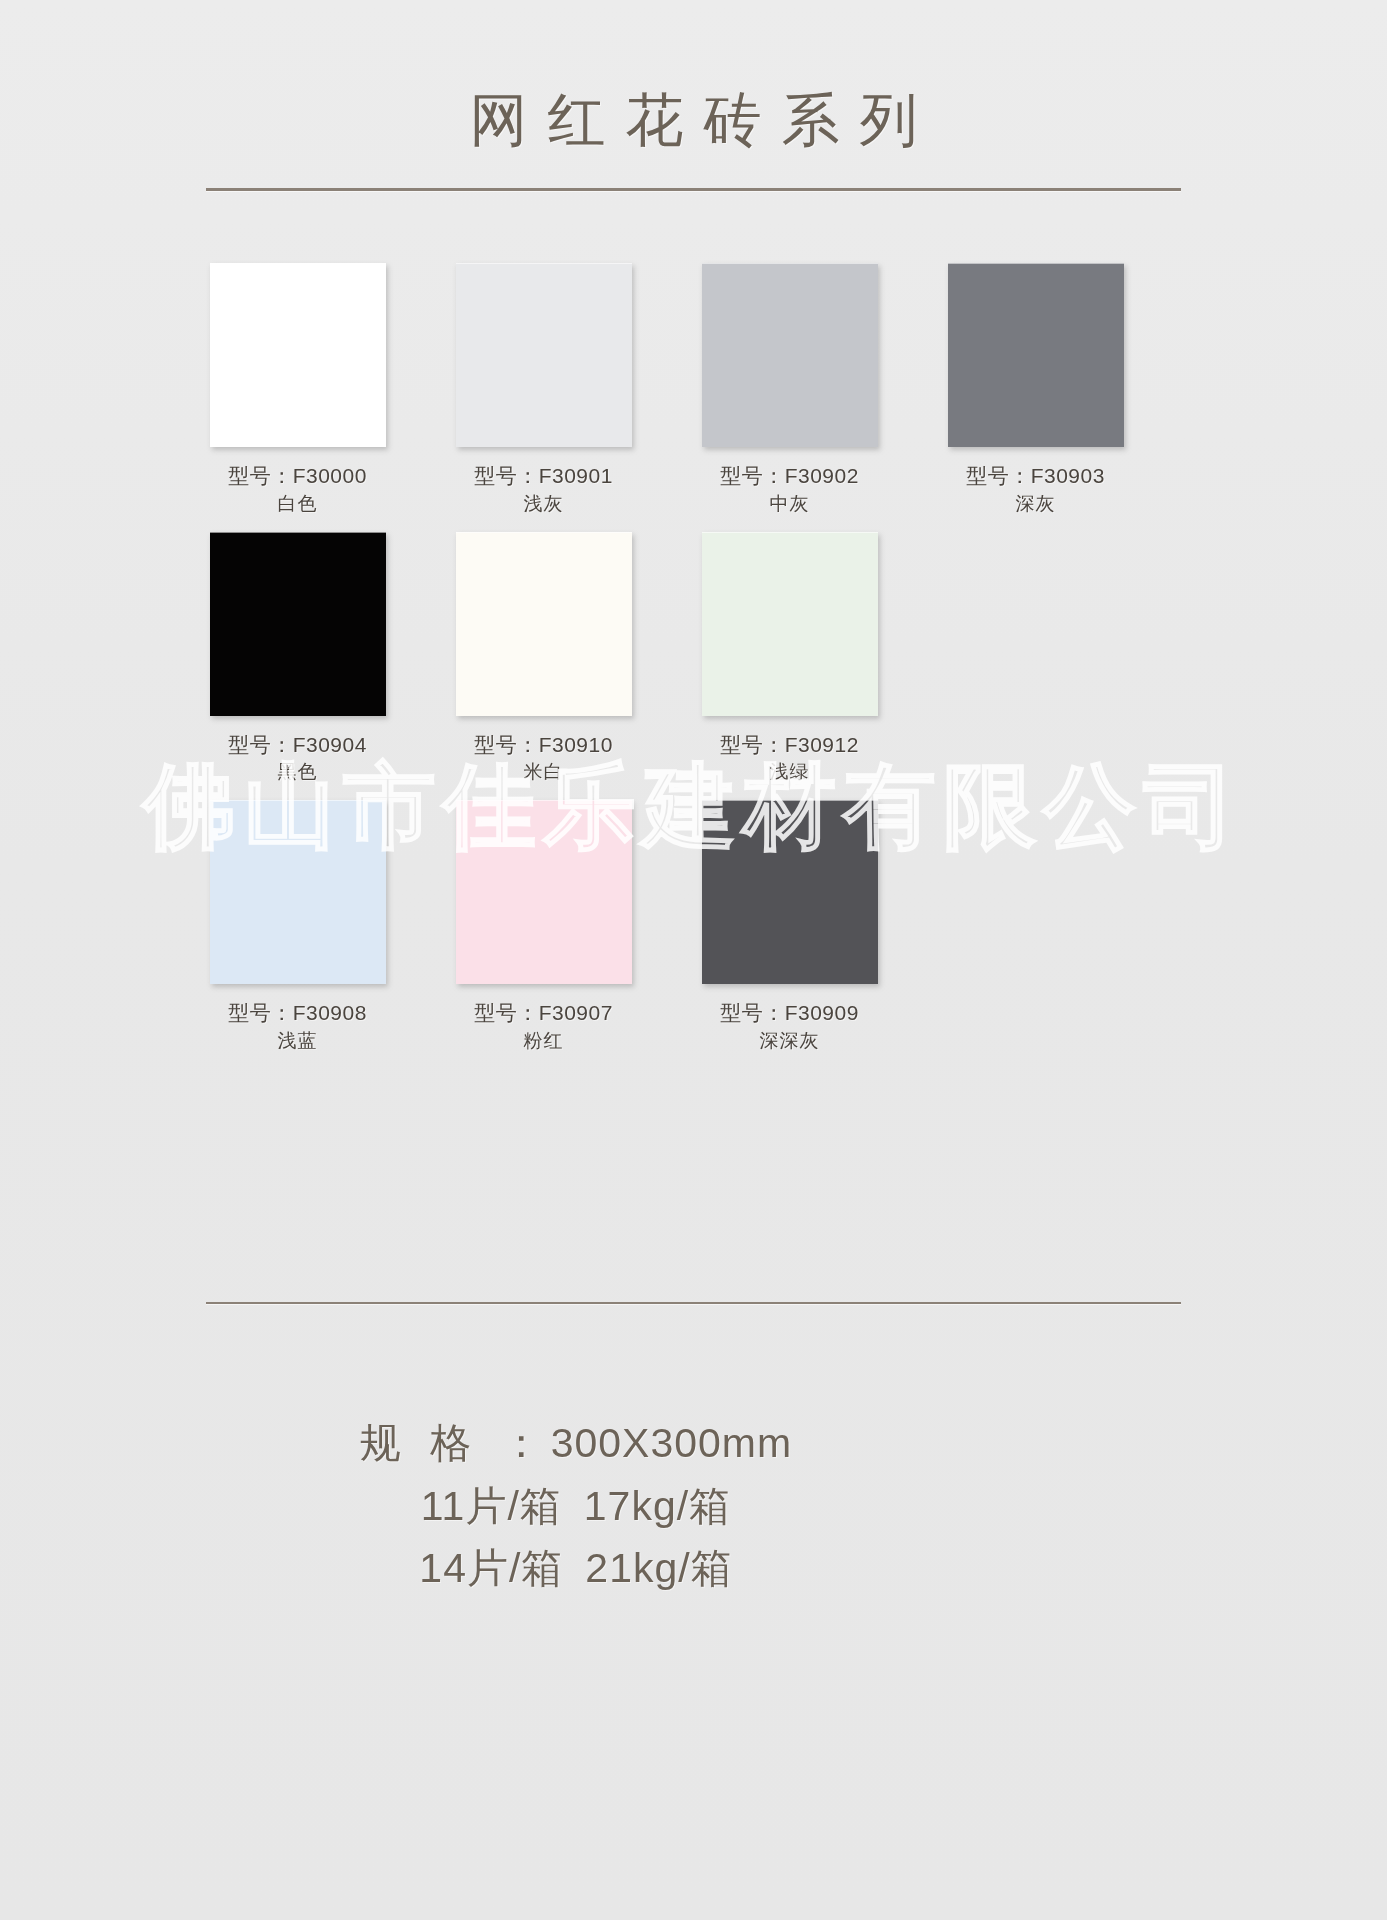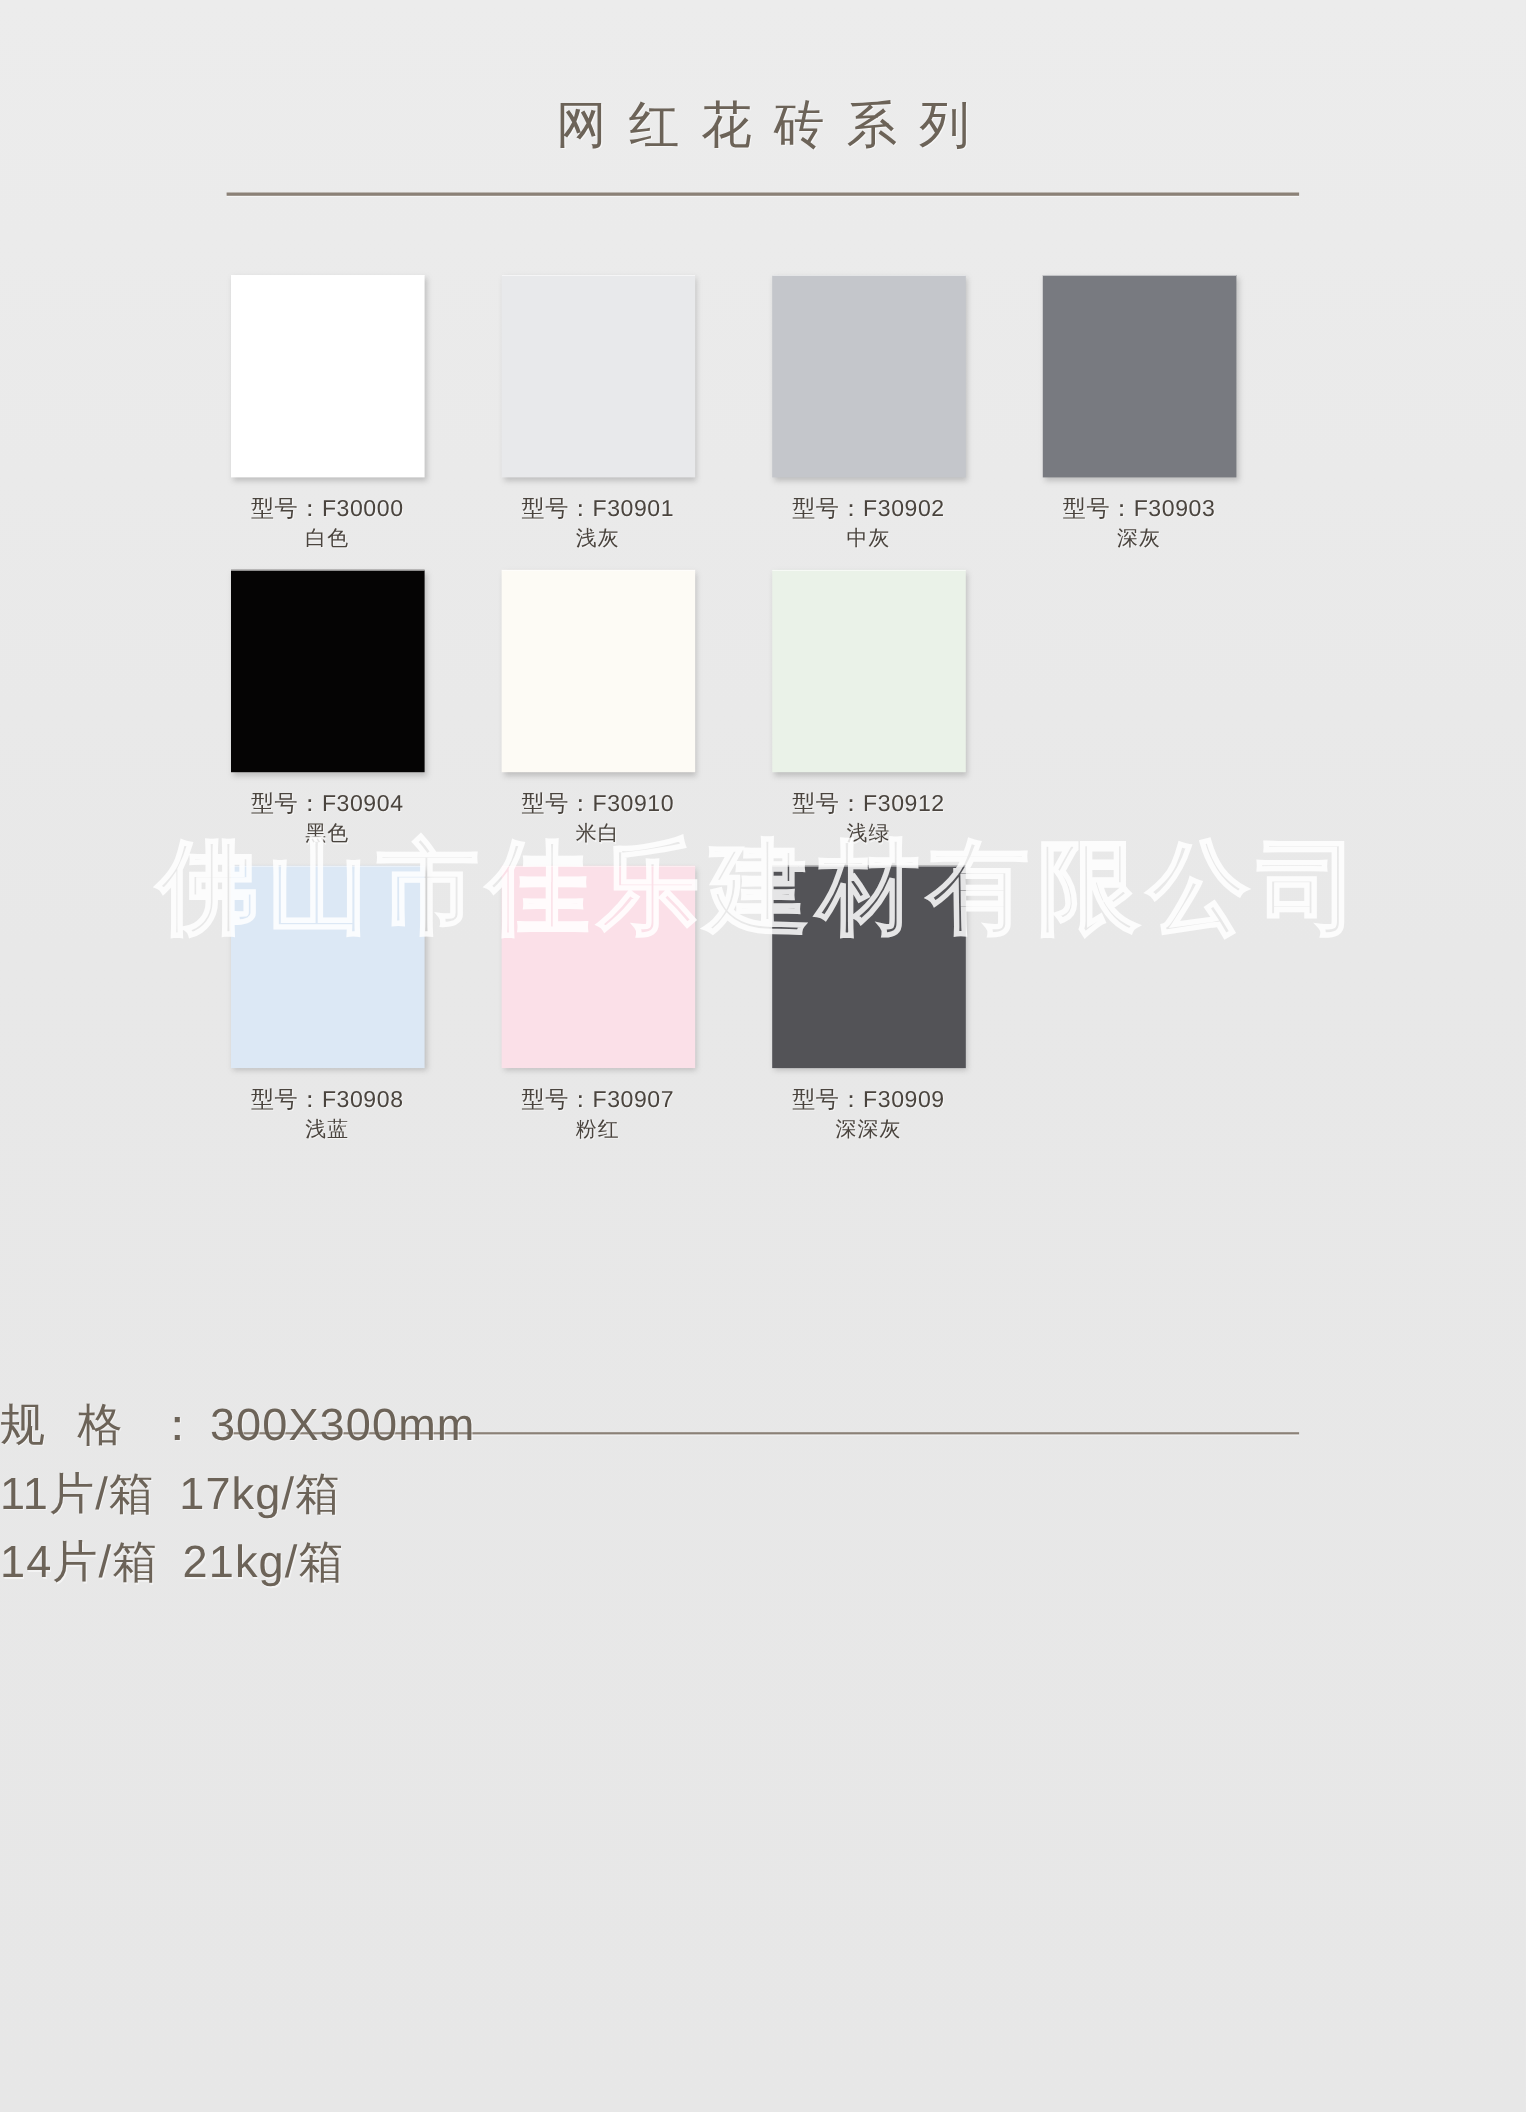--- a/index.html
+++ b/index.html
@@ -22,21 +22,21 @@
     height: 1920px;
     background: linear-gradient(180deg, #ececec 0%, #e8e8e8 45%, #e7e7e7 100%);
   }
 
   
   .title-block {
     padding-top: 88px;
     text-align: center;
   }
   .catalog-title {
-    font-size: 46px;
+    font-size: 58px;
     letter-spacing: 20px;
     color: #6c6358;
     font-weight: 500;
     text-indent: 20px;
     line-height: 1.1;
     text-shadow: 1px 1px 0 rgba(255,255,255,0.55);
   }
   .title-rule {
     width: 975px;
     height: 3px;
@@ -114,24 +114,24 @@
     height: 2px;
     margin: 0 auto;
     background: #8b8177;
     position: absolute;
     top: 1302px;
     left: 206px;
     box-shadow: 0 1px 0 rgba(255,255,255,0.6);
   }
   .spec-block {
     position: absolute;
-    top: 1264px;
+    top: 1412px;
     left: 0;
     width: 1270px;
-    text-align: left;
+    text-align: center;
     padding-right: 118px;
     box-sizing: border-box;
     color: #6c6358;
   }
   .spec-line {
     font-size: 41px;
     line-height: 1.53;
     letter-spacing: 1px;
     text-shadow: 1px 1px 0 rgba(255,255,255,0.5);
     white-space: nowrap;

